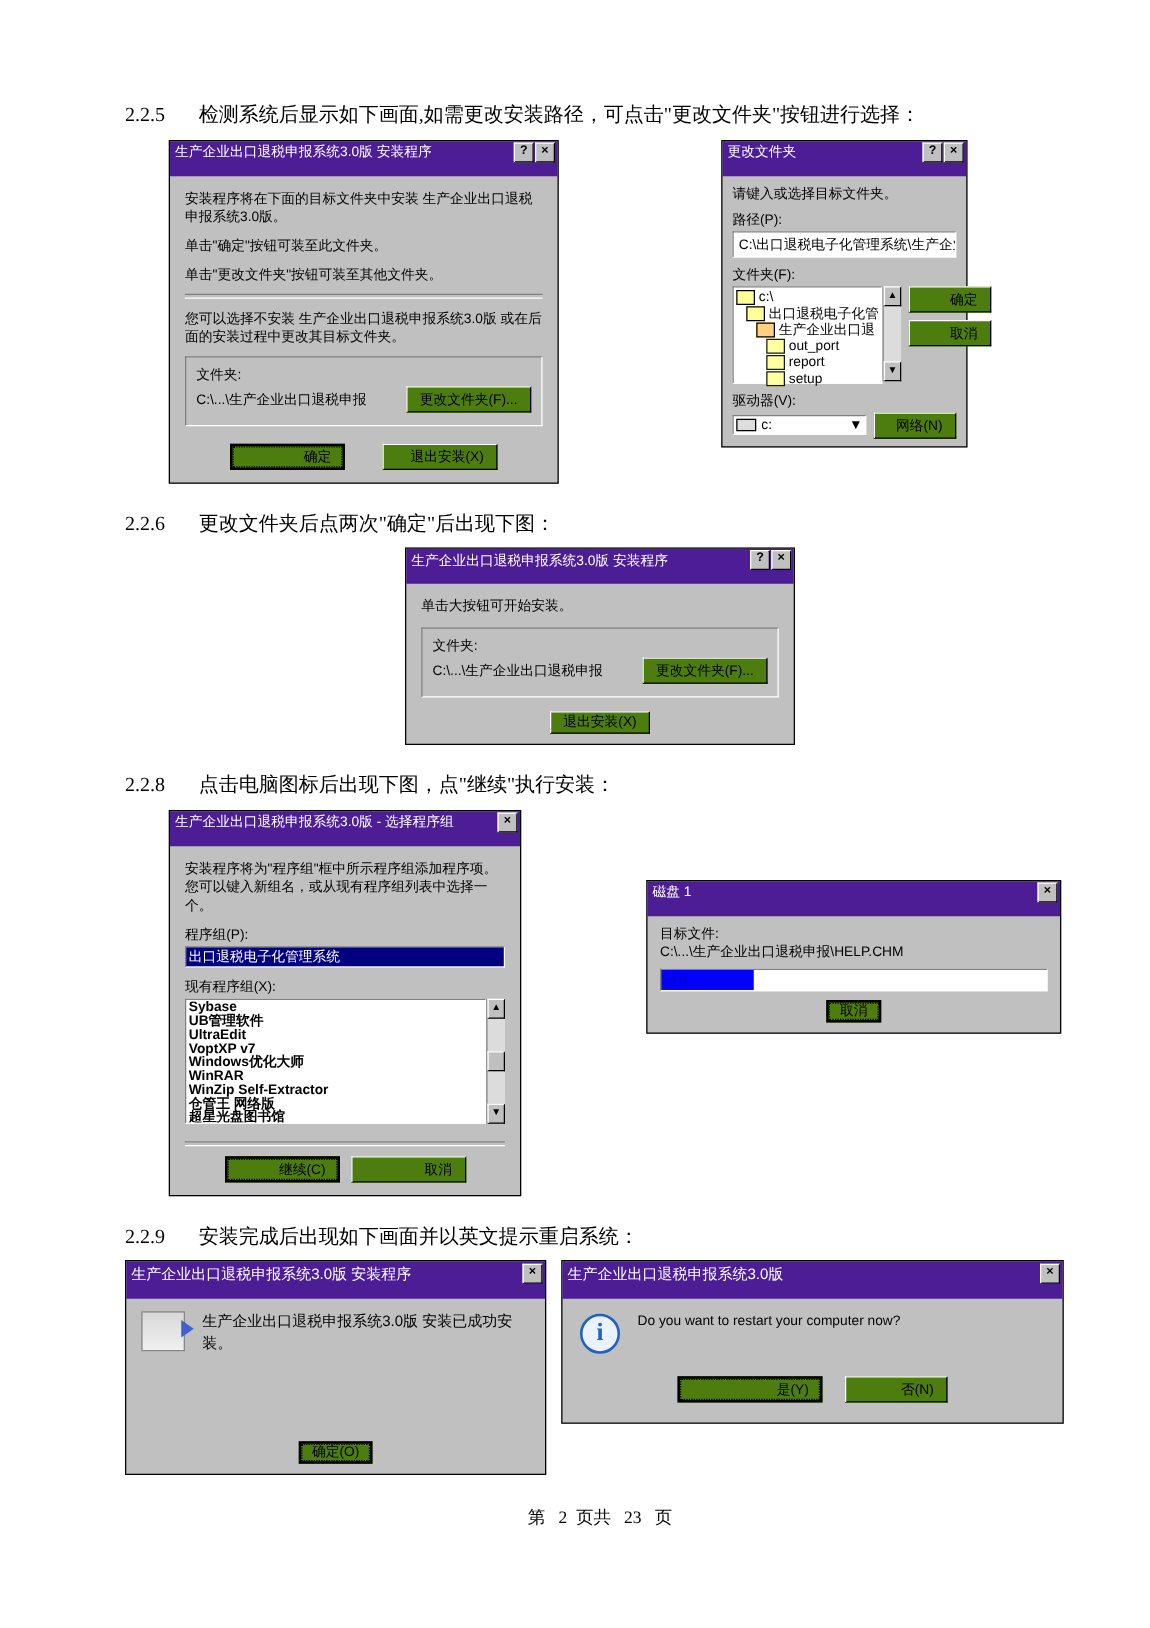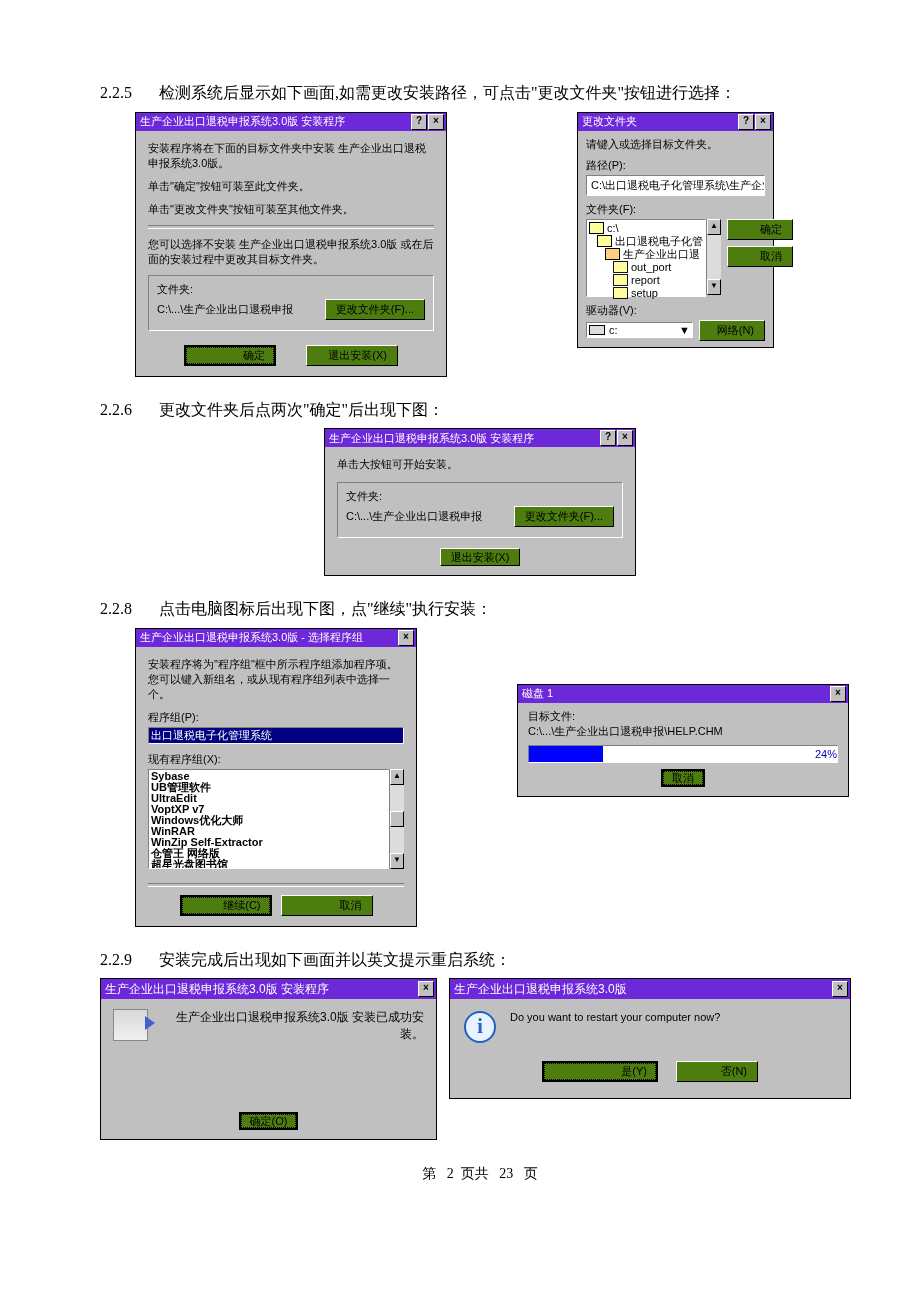--- a/index.html
+++ b/index.html
@@ -37,26 +37,26 @@
 
   
   .dlg {
     background: #c0c0c0;
     border: 1px solid #000;
     font-family: "SimSun", "宋体", "MS Sans Serif", sans-serif;
     font-size: 11px;
     color: #000;
   }
   .dlg .titlebar {
-    background: #6d28d9;
+    background: #4c1d95;
     color: #fff;
     display: flex;
     align-items: center;
     justify-content: space-between;
-    padding: 1px 2px 1px 4px;
+    padding: 1px 2px 11px 4px;
     font-size: 11px;
     height: 16px;
   }
   .dlg .titlebar .btns {
     display: flex;
     gap: 0;
   }
   .dlg .titlebar .tbtn {
     width: 14px;
     height: 14px;
@@ -210,21 +210,21 @@
     border-right-color: #fff; border-bottom-color: #fff;
     position: relative;
   }
   .progress-inner {
     position: absolute; left: 0; top: 0; bottom: 0;
     width: 24%;
     background: #0000ff;
   }
   .progress-text {
     position: absolute; left: 0; right: 0; top: 0; bottom: 0;
-    text-align: right; line-height: 16px;
+    text-align: left; line-height: 16px;
     color: #0000c0; font-size: 11px;
   }
 </style>
 </head>
 <body>
 
 <div class="page">
 
   <div class="section-head">
     <span class="num">2.2.5</span>
@@ -436,21 +436,21 @@
   <div class="row" style="padding-left:0; gap:12px;">
 
     <div class="dlg" style="width:335px;">
       <div class="titlebar" style="font-size:12px; height:18px;">
         <span>生产企业出口退税申报系统3.0版 安装程序</span>
         <span class="btns">
             <span class="tbtn">×</span>
           </span>
       </div>
       <div class="dlg-body" style="min-height:120px; display:flex; flex-direction:column;">
-        <div style="display:flex; gap:14px; align-items:flex-start;text-align:right;">
+        <div style="display:flex; gap:14px; align-items:flex-start;">
           <div class="install-ico"></div>
           <div style="font-size:12px;">生产企业出口退税申报系统3.0版 安装已成功安装。</div>
         </div>
         <div style="flex:1;"></div>
         <div style="text-align:center;">
           <span class="win-btn default">确定(O)</span>
         </div>
       </div>
     </div>
 

